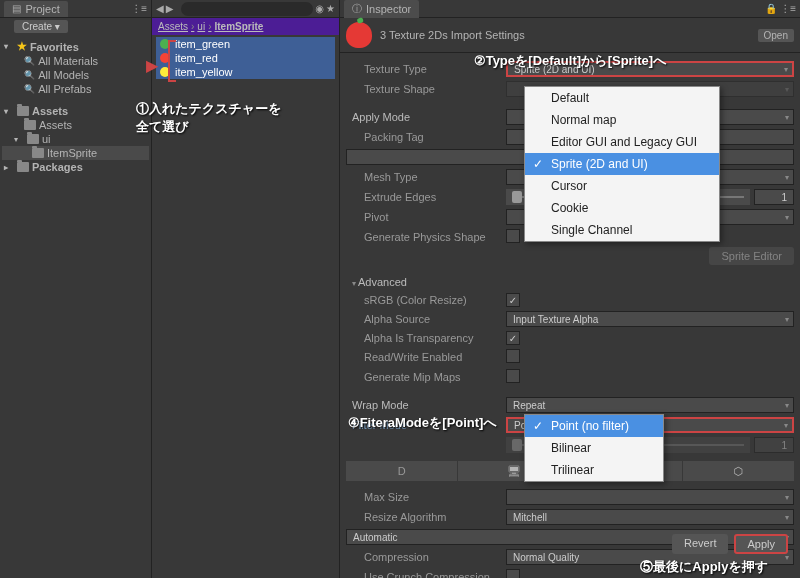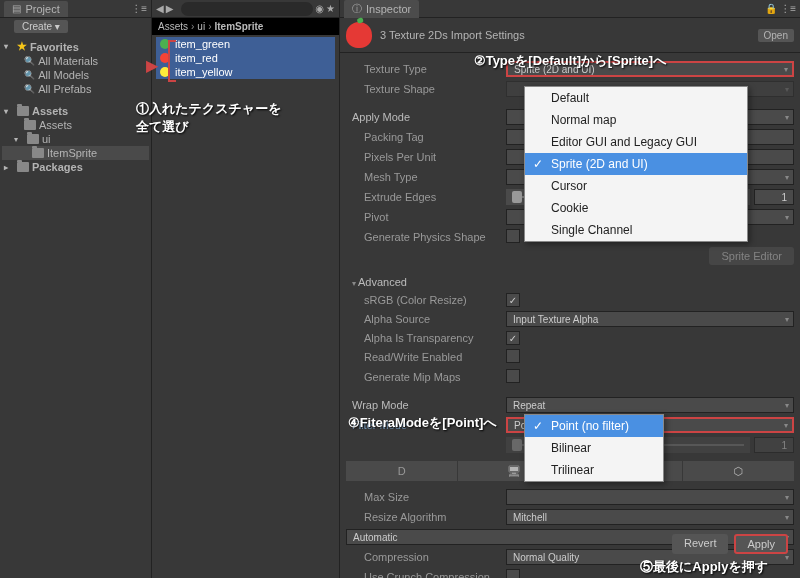--- a/index.html
+++ b/index.html
@@ -16,21 +16,21 @@
   .create-btn { background: #555; padding: 1px 8px; border-radius: 2px; font-size: 10px; color: #ccc; }
   .search-box { background: #2a2a2a; border-radius: 8px; height: 14px; flex: 1; margin-left: 4px; }
   .tree { padding: 4px 2px; }
   .tree-item { display: flex; align-items: center; gap: 3px; padding: 1px 2px; font-size: 11px; }
   .tree-item.bold { font-weight: bold; }
   .tree-item .arrow { width: 10px; font-size: 8px; }
   .fav-star { color: #f5c518; }
   .search-icon-m { color: #aaa; font-size: 9px; }
   .folder-icon { width: 12px; height: 10px; background: #888; border-radius: 1px; display: inline-block; position: relative; }
   .folder-icon::before { content: ''; position: absolute; top: -2px; left: 0; width: 5px; height: 2px; background: #888; border-radius: 1px 1px 0 0; }
-  .breadcrumb { padding: 3px 6px; background: #000000; font-size: 10px; color: #bbb; }
+  .breadcrumb { padding: 3px 6px; background: #4c1d95; font-size: 10px; color: #bbb; text-decoration: underline; }
   .breadcrumb .sep { margin: 0 3px; color: #888; }
   .file-list { flex: 1; padding: 2px 4px; }
   .file-item { display: flex; align-items: center; gap: 5px; padding: 1px 4px; font-size: 11px; }
   .file-item.sel { background: #3e5f96; color: #fff; text-align: right; }
   .dot { width: 10px; height: 10px; border-radius: 50%; flex-shrink: 0; }
   .dot.green { background: #4caf50; }
   .dot.red { background: #f44336; }
   .dot.yellow { background: #ffeb3b; }
   .insp-header { padding: 4px 6px; border-bottom: 1px solid #222; display: flex; align-items: center; gap: 8px; }
   .apple-icon { width: 26px; height: 26px; background: #e53935; border-radius: 50% 50% 45% 45%; position: relative; flex-shrink:0; }
@@ -192,21 +192,20 @@
             <div class="dropdown-closed"></div>
           </div>
         </div>
       <div class="prop-row">
           <div class="prop-label">Packing Tag</div>
           <div class="prop-ctrl">
             <div class="text-field"></div>
           </div>
         </div>
       <div class="prop-row">
-          <div class="prop-label">Pixels Per Unit</div>
           <div class="prop-ctrl">
             <div class="text-field"></div>
           </div>
         </div>
       <div class="prop-row">
           <div class="prop-label">Mesh Type</div>
           <div class="prop-ctrl">
             <div class="dropdown-closed"></div>
           </div>
         </div>
@@ -328,21 +327,21 @@
           <div class="prop-ctrl"><span class="checkbox"></span></div>
         </div>
     </div>
     <div class="footer">
       <span class="btn">Revert</span>
       <span class="btn hl">Apply</span>
     </div>
   </div>
 </div>
 
-<div class="popup" style="left:524px; top:86px; width:224px">
+<div class="popup" style="left:524px; top:86px; width:196px">
   <div class="popup-item">Default</div>
   <div class="popup-item">Normal map</div>
   <div class="popup-item">Editor GUI and Legacy GUI</div>
   <div class="popup-item sel"><span class="chk">✓</span><span>Sprite (2D and UI)</span></div>
   <div class="popup-item">Cursor</div>
   <div class="popup-item">Cookie</div>
   <div class="popup-item">Single Channel</div>
 </div>
 
 <div class="popup" style="left:524px; top:414px; width:140px">

